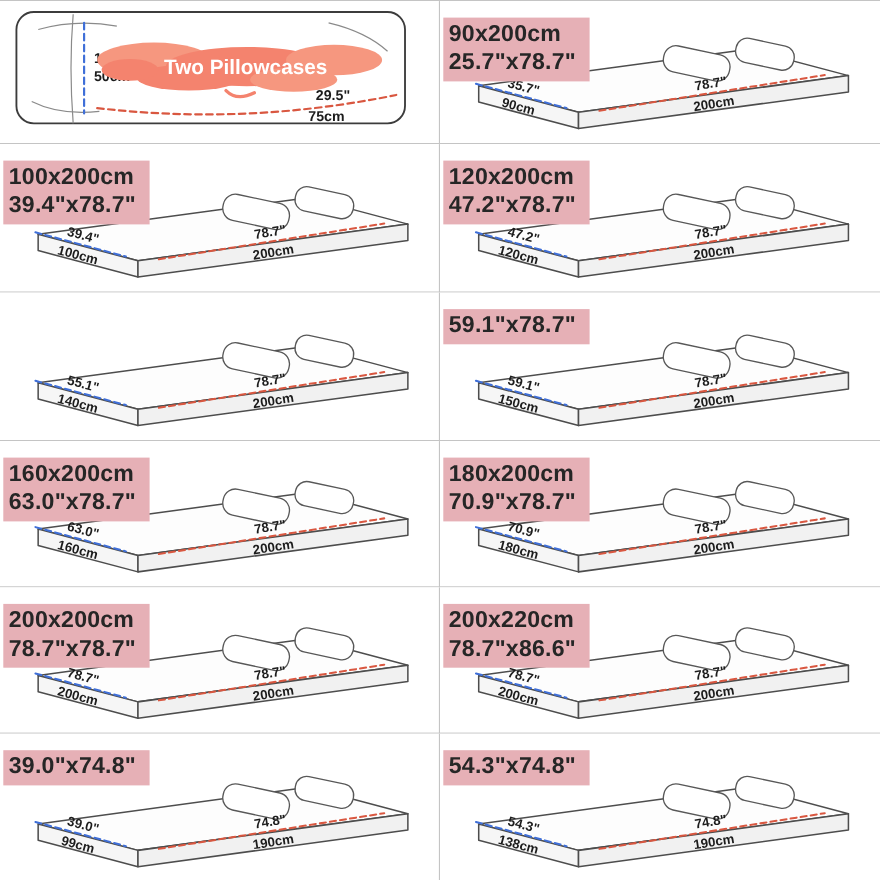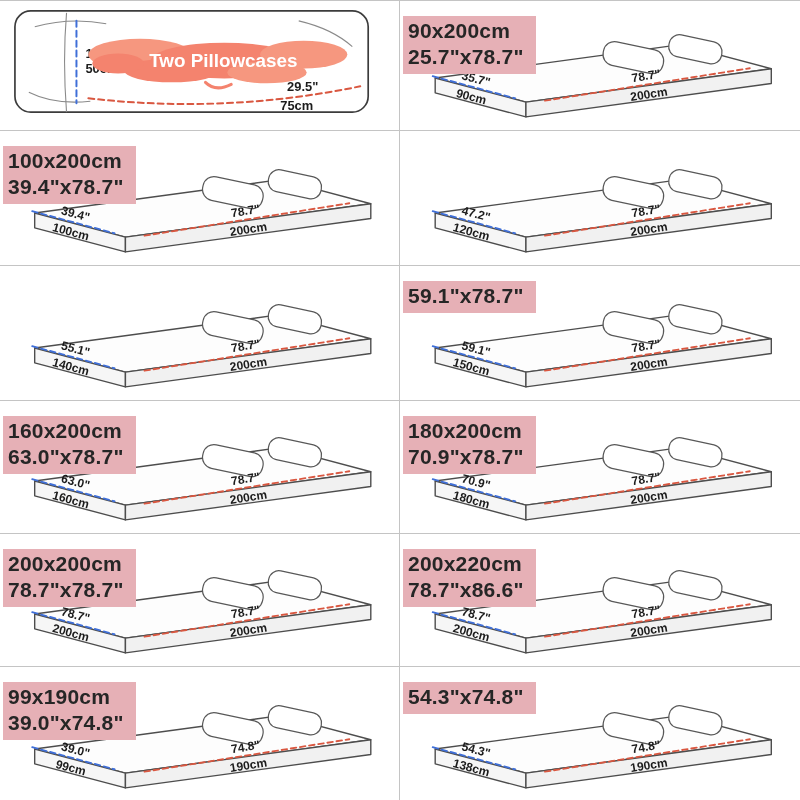--- a/index.html
+++ b/index.html
@@ -209,20 +209,24 @@
       </g>
       <g transform="translate(251,60) rotate(-9)">
         <line class="dash red" x1="-112" y1="1" x2="112" y2="1"></line>
         <text class="dim" y="-4" text-anchor="middle">78.7"</text>
         <text class="dim" y="16" text-anchor="middle">200cm</text>
       </g>
     </svg>
   </div>
 
   <div class="cell">
+    <div class="size-label">
+      <div>120x200cm</div>
+      <div>47.2"x78.7"</div>
+    </div>
     <svg class="mattress" viewBox="0 0 400 108" preserveAspectRatio="xMidYMax meet">
       <path class="mat-top" d="M22,54 L120,80 L385,44 L287,18 Z"></path>
       <path class="mat-face-l" d="M22,54 L120,80 L120,96 L22,70 Z"></path>
       <path class="mat-face-r" d="M120,80 L385,44 L385,60 L120,96 Z"></path>
       <g>
         <rect class="pillow" x="-33" y="-13" width="66" height="26" rx="12" transform="translate(236,32) rotate(12)"></rect>
         <rect class="pillow" x="-29" y="-12" width="58" height="24" rx="11" transform="translate(303,23) rotate(12)"></rect>
       </g>
       <g transform="translate(64,63) rotate(15)">
         <line class="dash blue" x1="-46" y1="1" x2="46" y2="1"></line>
@@ -383,21 +387,20 @@
       <g transform="translate(251,60) rotate(-9)">
         <line class="dash red" x1="-112" y1="1" x2="112" y2="1"></line>
         <text class="dim" y="-4" text-anchor="middle">78.7"</text>
         <text class="dim" y="16" text-anchor="middle">200cm</text>
       </g>
     </svg>
   </div>
 
   <div class="cell">
     <div class="size-label">
-      <div>99x190cm</div>
       <div>39.0"x74.8"</div>
     </div>
     <svg class="mattress" viewBox="0 0 400 108" preserveAspectRatio="xMidYMax meet">
       <path class="mat-top" d="M22,54 L120,80 L385,44 L287,18 Z"></path>
       <path class="mat-face-l" d="M22,54 L120,80 L120,96 L22,70 Z"></path>
       <path class="mat-face-r" d="M120,80 L385,44 L385,60 L120,96 Z"></path>
       <g>
         <rect class="pillow" x="-33" y="-13" width="66" height="26" rx="12" transform="translate(236,32) rotate(12)"></rect>
         <rect class="pillow" x="-29" y="-12" width="58" height="24" rx="11" transform="translate(303,23) rotate(12)"></rect>
       </g>

